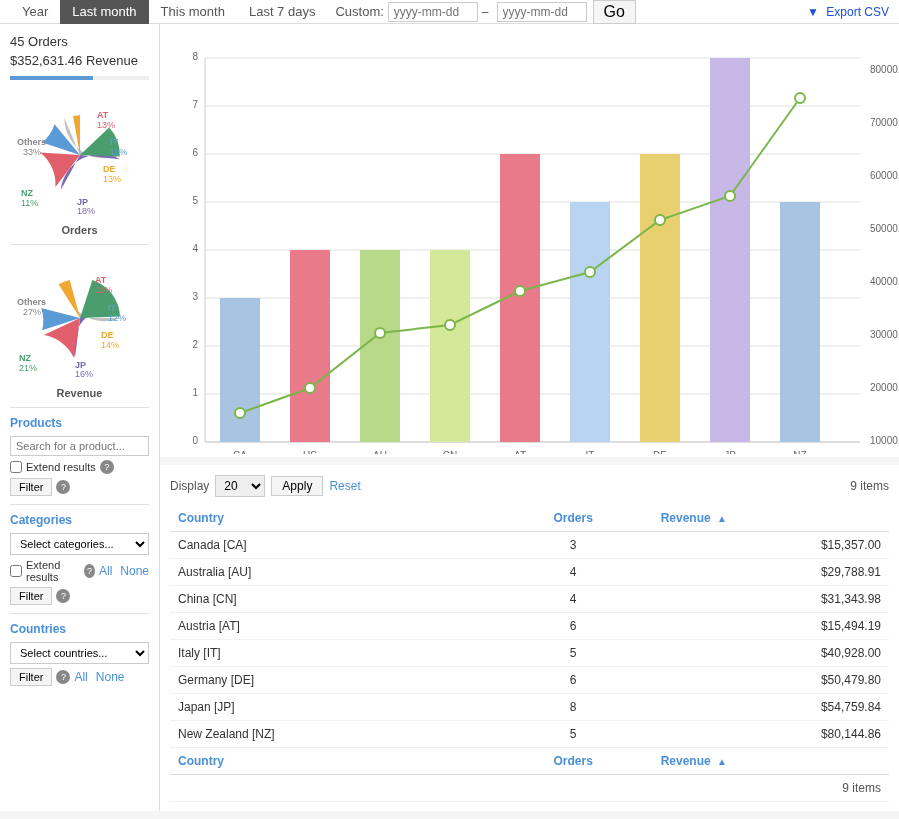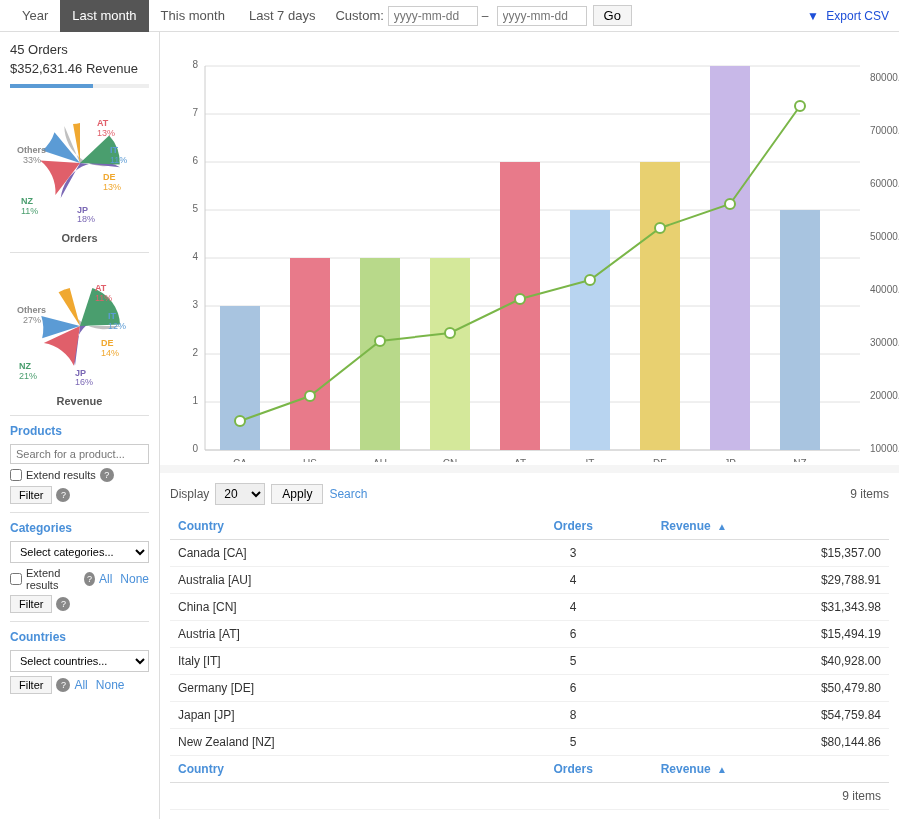--- a/index.html
+++ b/index.html
@@ -5,21 +5,21 @@
     * { box-sizing: border-box; margin: 0; padding: 0; }
     body { font-family: Arial, sans-serif; font-size: 12px; background: #f5f5f5; color: #333; }
 
     
     .top-nav {
       display: flex;
       align-items: center;
       background: #fff;
       border-bottom: 1px solid #ddd;
       padding: 0 10px;
-      height: 32px;
+      height: 24px;
     }
     .nav-tab {
       padding: 0 12px;
       height: 32px;
       line-height: 32px;
       cursor: pointer;
       font-size: 13px;
       color: #555;
       border-bottom: 2px solid transparent;
     }
@@ -40,21 +40,21 @@
       font-size: 12px;
       width: 90px;
     }
     .dash-sep { margin: 0 4px; color: #555; }
     .go-btn {
       margin-left: 6px;
       padding: 2px 10px;
       border: 1px solid #ccc;
       background: #f5f5f5;
       cursor: pointer;
-      font-size: 13px;
+      font-size: 16px;
     }
     .export-link {
       margin-left: auto;
       color: #1d4ed8;
       font-size: 12px;
       cursor: pointer;
       text-decoration: none;
     }
     .export-arrow { margin-right: 4px; }
 
@@ -454,21 +454,21 @@
           <text x="630" y="425" font-size="10" fill="#666" text-anchor="middle">NZ</text>
         </svg>
       </div>
     </div>
 
     <div class="table-area">
       <div class="table-controls">
         <span class="display-label">Display</span>
         <select class="display-select"><option>20</option></select>
         <button class="apply-btn">Apply</button>
-        <button class="reset-link">Search</button>
+        <button class="reset-link">Reset</button>
         <span class="items-count">9 items</span>
       </div>
 
       <table class="data-table">
         <thead>
           <tr>
             <th>
               <span>Country</span>
             </th>
             <th class="right" style="text-align:center">

